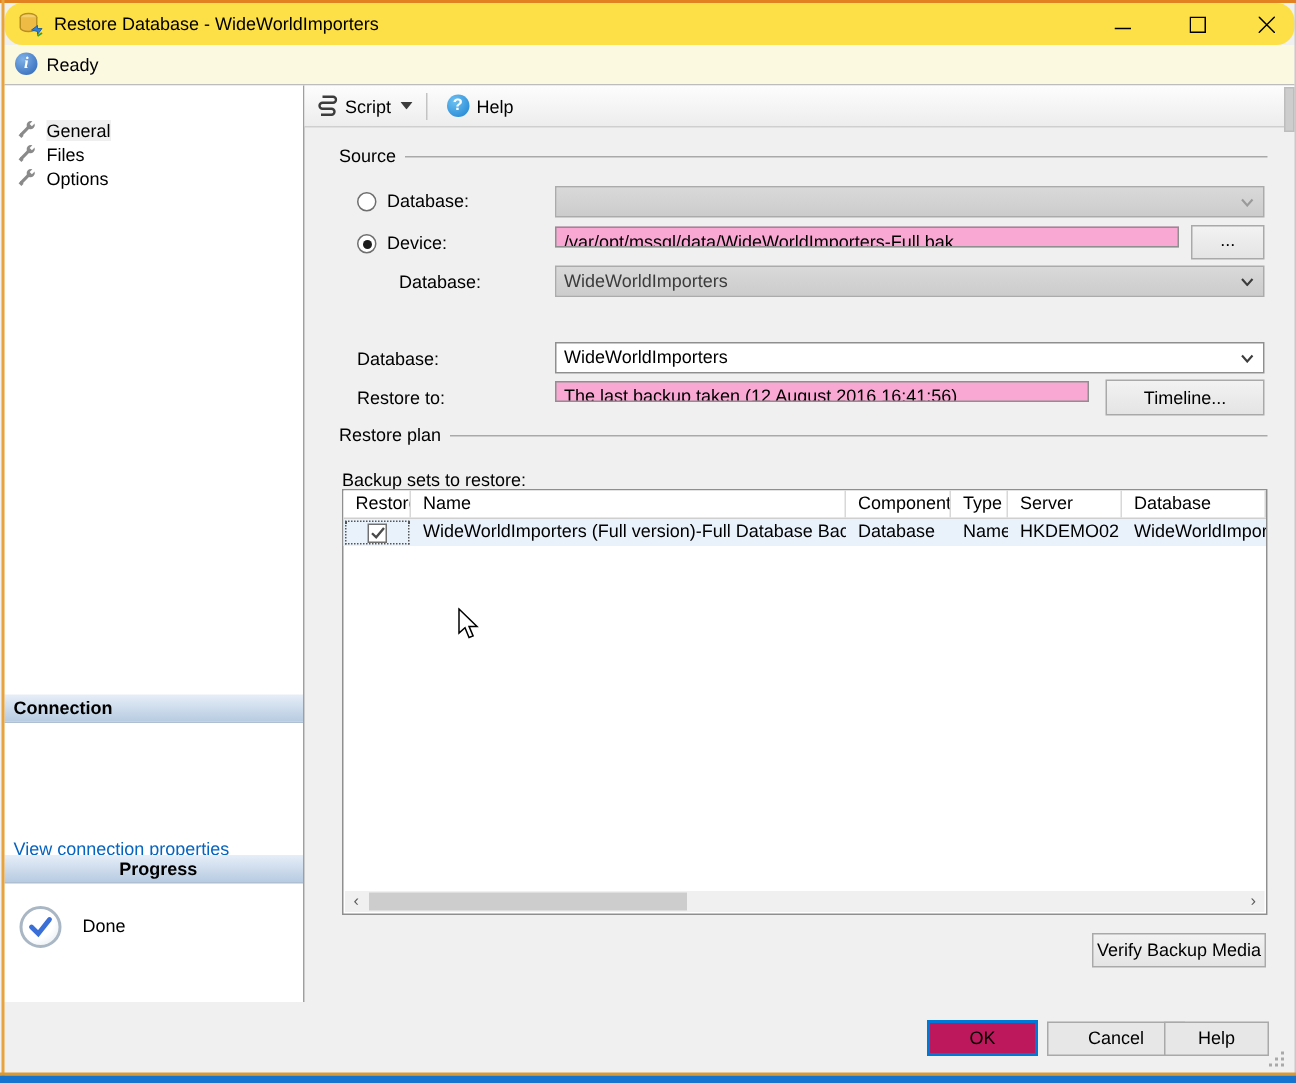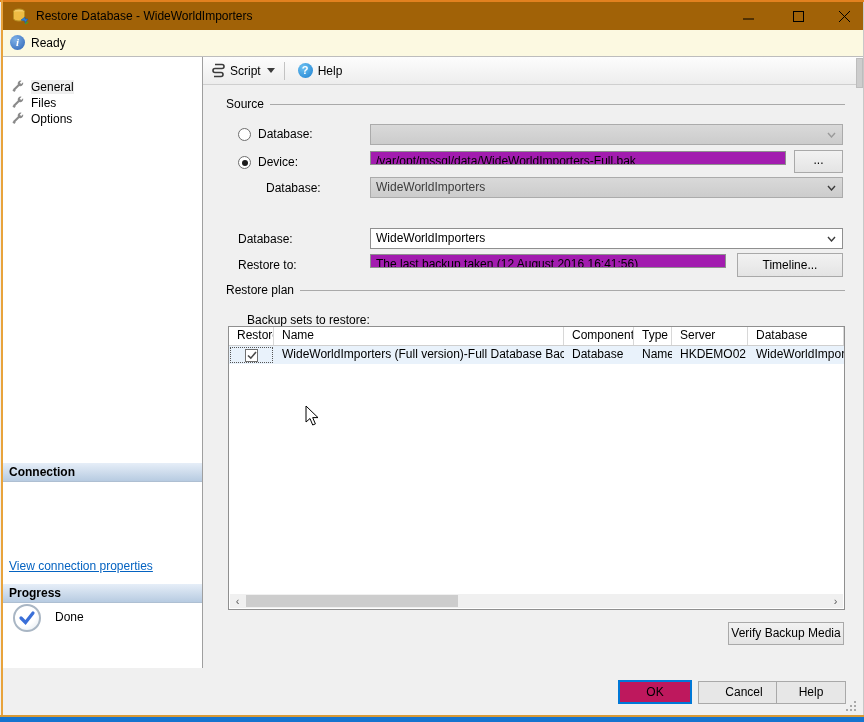--- a/index.html
+++ b/index.html
@@ -9,39 +9,39 @@
     overflow:hidden;
   }
   
   .edge-top{position:absolute;left:0;top:0;width:100%;height:2px;background:#e2811f;z-index:50;}
   .edge-left{position:absolute;left:1px;top:0;width:2px;height:717px;background:#e8a33c;z-index:50;}
   .edge-right{position:absolute;right:0;top:2px;width:1px;height:715px;background:#c8c8c8;z-index:50;}
   .edge-bottom-gold{position:absolute;left:0;bottom:5px;width:100%;height:2px;background:#d99a36;z-index:50;}
   .edge-bottom-blue{position:absolute;left:0;bottom:0;width:100%;height:5px;background:#1574cf;z-index:50;}
 
   
-  .titlebar{position:absolute;left:3px;top:2px;right:1px;height:28px;background:#a16207;}
+  .titlebar{position:absolute;left:3px;top:2px;right:1px;height:28px;background:#fde047;border-radius:12px;}
   .title-icon{position:absolute;left:9px;top:6px;width:17px;height:17px;}
   .title-text{position:absolute;left:33px;top:0;height:28px;line-height:28px;}
   .winctl{position:absolute;top:0;width:34px;height:28px;display:flex;align-items:center;justify-content:center;}
   .ctl-min{left:728px;} .ctl-max{left:778px;} .ctl-close{left:824px;}
 
   
   .readybar{position:absolute;left:3px;top:30px;right:1px;height:26px;background:#fcf9e1;border-bottom:1px solid #bdbdbd;}
   .info-icon{position:absolute;left:7px;top:5px;width:15px;height:15px;border-radius:50%;
     background:radial-gradient(circle at 35% 30%, #7fb2e8, #2b62b5);color:#fff;font-weight:bold;
     font-family:"Liberation Serif",serif;font-style:italic;font-size:11px;text-align:center;line-height:15px;}
   .ready-text{position:absolute;left:28px;top:0;height:26px;line-height:26px;}
 
   
   .sidebar{position:absolute;left:3px;top:57px;width:199px;height:611px;background:#fff;border-right:1px solid #9f9f9f;}
   .sideheader{position:absolute;left:0;width:100%;height:19px;line-height:19px;font-weight:bold;
     padding-left:6px;box-sizing:border-box;
     background:linear-gradient(to bottom,#e6eef8,#b7cbe1);border-bottom:1px solid #aebfd2;}
-  .sh-pages{top:0;} .sh-conn{top:406px;} .sh-prog{top:527px;}
+  .sh-pages{top:0;} .sh-conn{top:406px;} .sh-prog{top:513px;text-align:center;}
   .side-item{position:absolute;left:0;width:100%;height:16px;display:flex;align-items:center;}
   .side-item .icon{width:14px;height:14px;margin-left:8px;margin-right:6px;}
   .pg-general{top:22px;} .pg-files{top:38px;} .pg-options{top:54px;}
   .pg-general .lbl{background:#efefef;}
   .conn-server{top:429px;}
   .conn-link{position:absolute;left:6px;top:502px;color:#0563c1;text-decoration:underline;cursor:pointer;}
   .done-icon{position:absolute;left:10px;top:547px;width:28px;height:28px;border-radius:50%;
     background:radial-gradient(circle at 35% 30%,#ffffff 55%,#dfe7ef);border:2px solid #a9b6c4;box-sizing:border-box;}
   .done-text{position:absolute;left:52px;top:553px;}
 
@@ -60,21 +60,21 @@
   .group{position:absolute;left:226px;width:619px;display:flex;align-items:center;gap:6px;}
   .group .line{flex:1;height:1px;background:#a9a9a9;}
   .g-source{top:97px;} .g-dest{top:205px;} .g-plan{top:283px;}
   .lbl-abs{position:absolute;height:16px;line-height:16px;}
   .radio{position:absolute;width:13px;height:13px;border:1px solid #6e6e6e;border-radius:50%;background:#fff;box-sizing:border-box;}
   .radio.checked::after{content:"";display:block;width:6px;height:6px;margin:2.5px;background:#1c1c1c;border-radius:50%;}
   .combo{position:absolute;height:21px;box-sizing:border-box;border:1px solid #8f8f8f;background:#fff;
     line-height:19px;padding-left:5px;overflow:hidden;white-space:nowrap;}
   .combo .arrow{position:absolute;right:6px;top:7px;}
   .combo.disabled{background:linear-gradient(to bottom,#d9d9d9,#cccccc);border-color:#ababab;color:#3c3c3c;}
-  .textbox{position:absolute;height:14px;box-sizing:border-box;border:1px solid #8f8f8f;background:#a21caf;
+  .textbox{position:absolute;height:14px;box-sizing:border-box;border:1px solid #8f8f8f;background:#f9a8d4;
     line-height:19px;padding-left:5px;overflow:hidden;white-space:nowrap;}
   .btn{position:absolute;box-sizing:border-box;border:1px solid #a9a9a9;background:linear-gradient(to bottom,#f2f2f2,#e4e4e4);
     text-align:center;cursor:pointer;}
   .btn-browse{left:794px;top:150px;width:49px;height:23px;line-height:19px;}
   .btn-timeline{left:737px;top:253px;width:106px;height:24px;line-height:22px;}
   .btn-verify{left:728px;top:622px;width:116px;height:23px;line-height:21px;}
   .btn-ok{left:618px;top:680px;width:74px;height:24px;line-height:20px;border:2px solid #0078d7;background:#be185d;}
   .btn-cancel{left:698px;top:681px;width:92px;height:23px;line-height:21px;background:#e7e7e7;}
   .btn-help{left:776px;top:681px;width:70px;height:23px;line-height:21px;background:#e7e7e7;}
 
@@ -222,21 +222,21 @@
       </svg>
   </div>
   <span class="lbl-abs" style="left:238px;top:257px;">Restore to:</span>
   <div class="textbox" style="left:370px;top:254px;width:356px;">The last backup taken (12 August 2016 16:41:56)</div>
   <div class="btn btn-timeline">Timeline...</div>
 
   <div class="group g-plan">
     <span>Restore plan</span>
     <div class="line"></div>
   </div>
-  <span class="lbl-abs" style="left:228px;top:312px;margin-left:19px;">Backup sets to restore:</span>
+  <span class="lbl-abs" style="left:228px;top:312px;">Backup sets to restore:</span>
 
   <div class="grid">
     <div class="grid-hrow">
       <div class="grid-hcell c0">Restore</div>
       <div class="grid-hcell c1">Name</div>
       <div class="grid-hcell c2">Component</div>
       <div class="grid-hcell c3">Type</div>
       <div class="grid-hcell c4">Server</div>
       <div class="grid-hcell c5">Database</div>
     </div>

